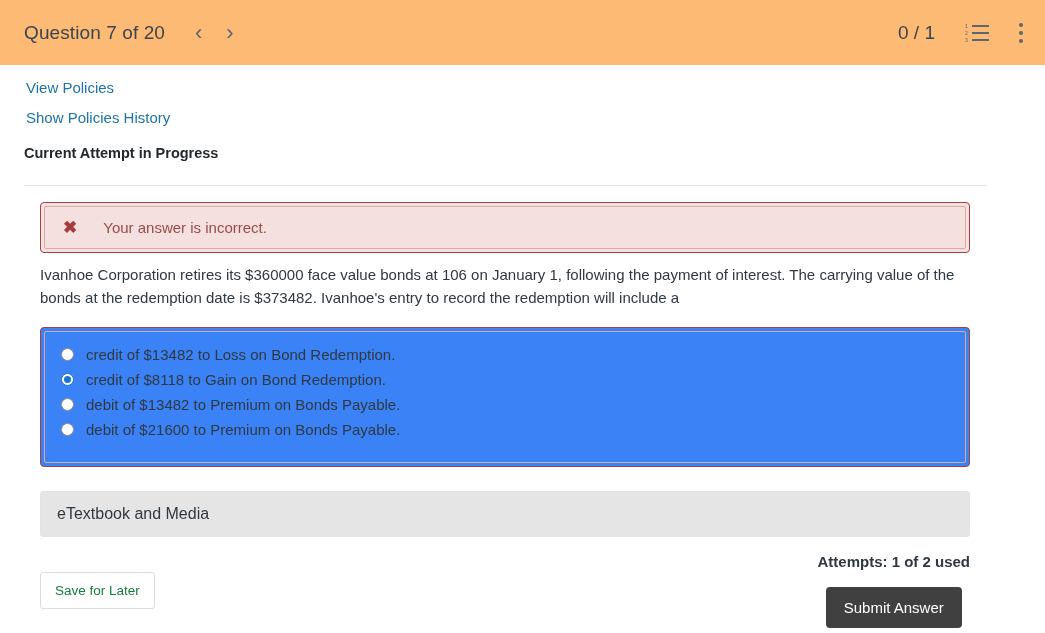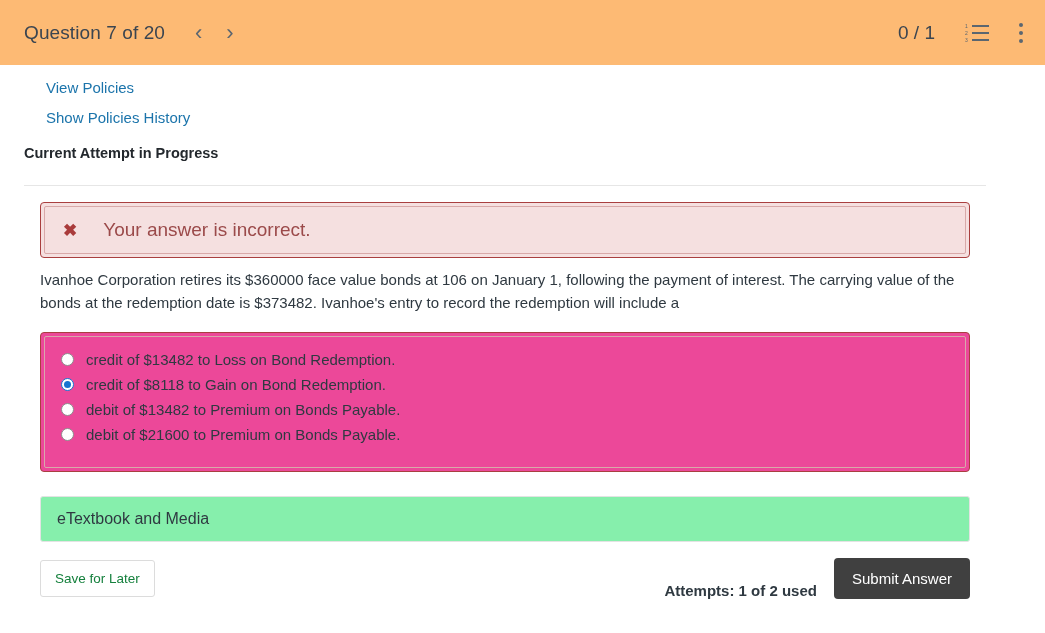--- a/index.html
+++ b/index.html
@@ -82,21 +82,20 @@
     padding: 0 2px;
   }
   .link {
     display: block;
     color: #1b74ab;
     font-size: 15px;
     text-decoration: none;
     margin-bottom: 13px;
     width: fit-content;
     cursor: pointer;
-    margin-left: 20px;
   }
   .attempt-heading {
     font-size: 14.5px;
     font-weight: bold;
     color: #23282d;
     margin: 19px 0 24px 0;
   }
   .divider {
     border-bottom: 1px solid #e6e6e6;
     margin: 0 0 0 0;
@@ -118,36 +117,36 @@
   }
   .alert-x {
     color: #a93b3b;
     font-size: 17px;
     font-weight: bold;
     line-height: 1;
     padding-left: 4px;
   }
   .alert-text {
     color: #9b4a4a;
-    font-size: 19px;
+    font-size: 15px;
   }
 
   
   .question {
     margin: 11px 16px 0 16px;
     font-size: 15px;
     line-height: 1.5;
     color: #2f3941;
     max-width: 920px;
   }
 
   
   .options {
     margin: 18px 16px 0 16px;
-    background: #ec4899;
+    background: #3b82f6;
     border: 1px solid #a93f3f;
     border-radius: 4px;
     padding: 3px;
   }
   .options-inner {
     border: 1px solid #d8a9a9;
     border-radius: 2px;
     padding: 14px 16px 16px 16px;
   }
   .option {
@@ -181,21 +180,21 @@
     background: #1675d1;
   }
   .option-label {
     font-size: 15px;
     color: #2f3941;
   }
 
   
   .etextbook {
     margin: 24px 16px 0 16px;
-    background: #86efac;
+    background: #e5e5e5;
     border: 1px solid #e3e3e3;
     border-radius: 3px;
     padding: 13px 16px;
     font-size: 16px;
     color: #2f3941;
     cursor: pointer;
   }
 
   
   .footer {
@@ -209,22 +208,23 @@
     border-radius: 3px;
     color: #15803d;
     font-size: 13.5px;
     padding: 10px 14px;
     cursor: pointer;
     font-family: "Liberation Sans", sans-serif;
   }
   .footer-right {
     margin-left: auto;
     display: flex;
-    align-items: flex-end;
+    align-items: center;
     gap: 17px;
+    flex-direction: column;
   }
   .attempts {
     font-size: 15px;
     font-weight: bold;
     color: #2f3941;
     white-space: nowrap;
   }
   .submit-btn {
     background: #404040;
     color: #ffffff;

